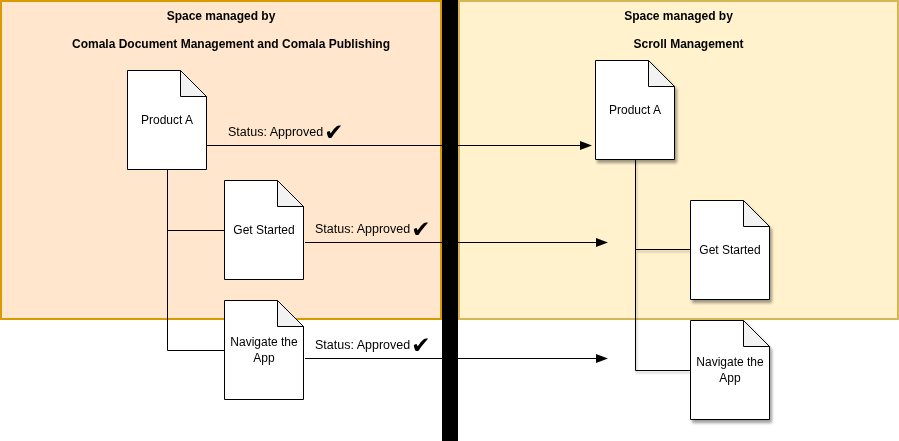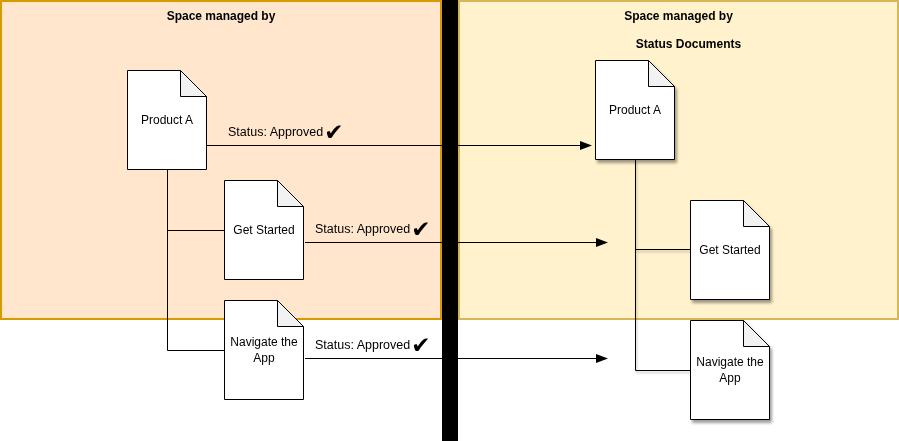--- a/index.html
+++ b/index.html
@@ -36,28 +36,29 @@
   .check{font-size:23px;line-height:14px;vertical-align:-4px;margin-left:1px;
     font-family:"DejaVu Sans",sans-serif;}
 </style>
 </head>
 <body>
 
 <div id="canvas">
 
   <div id="left-panel" class="panel">
     <div class="panel-header"><span>Space managed by</span><br>
+      <span>Comala Document Management and Comala Publishing</span>
     </div>
   </div>
 
   <div id="divider"></div>
 
   <div id="right-panel" class="panel">
     <div class="panel-header"><span>Space managed by</span><br>
-      <span>Status Documents</span>
+      <span>Scroll Management</span>
     </div>
   </div>
 
   <svg id="connector-layer" width="899" height="441" viewBox="0 0 899 441">
 
     <path class="line" d="M167.5,170 V350.5 M167.5,230.5 H224 M167.5,350.5 H224"></path>
 
     <path class="line" d="M207,145.5 H581"></path>
     <polygon class="arrowhead" points="592,145.5 580,141 580,150"></polygon>
     <path class="line" d="M305,242.5 H596"></path>

